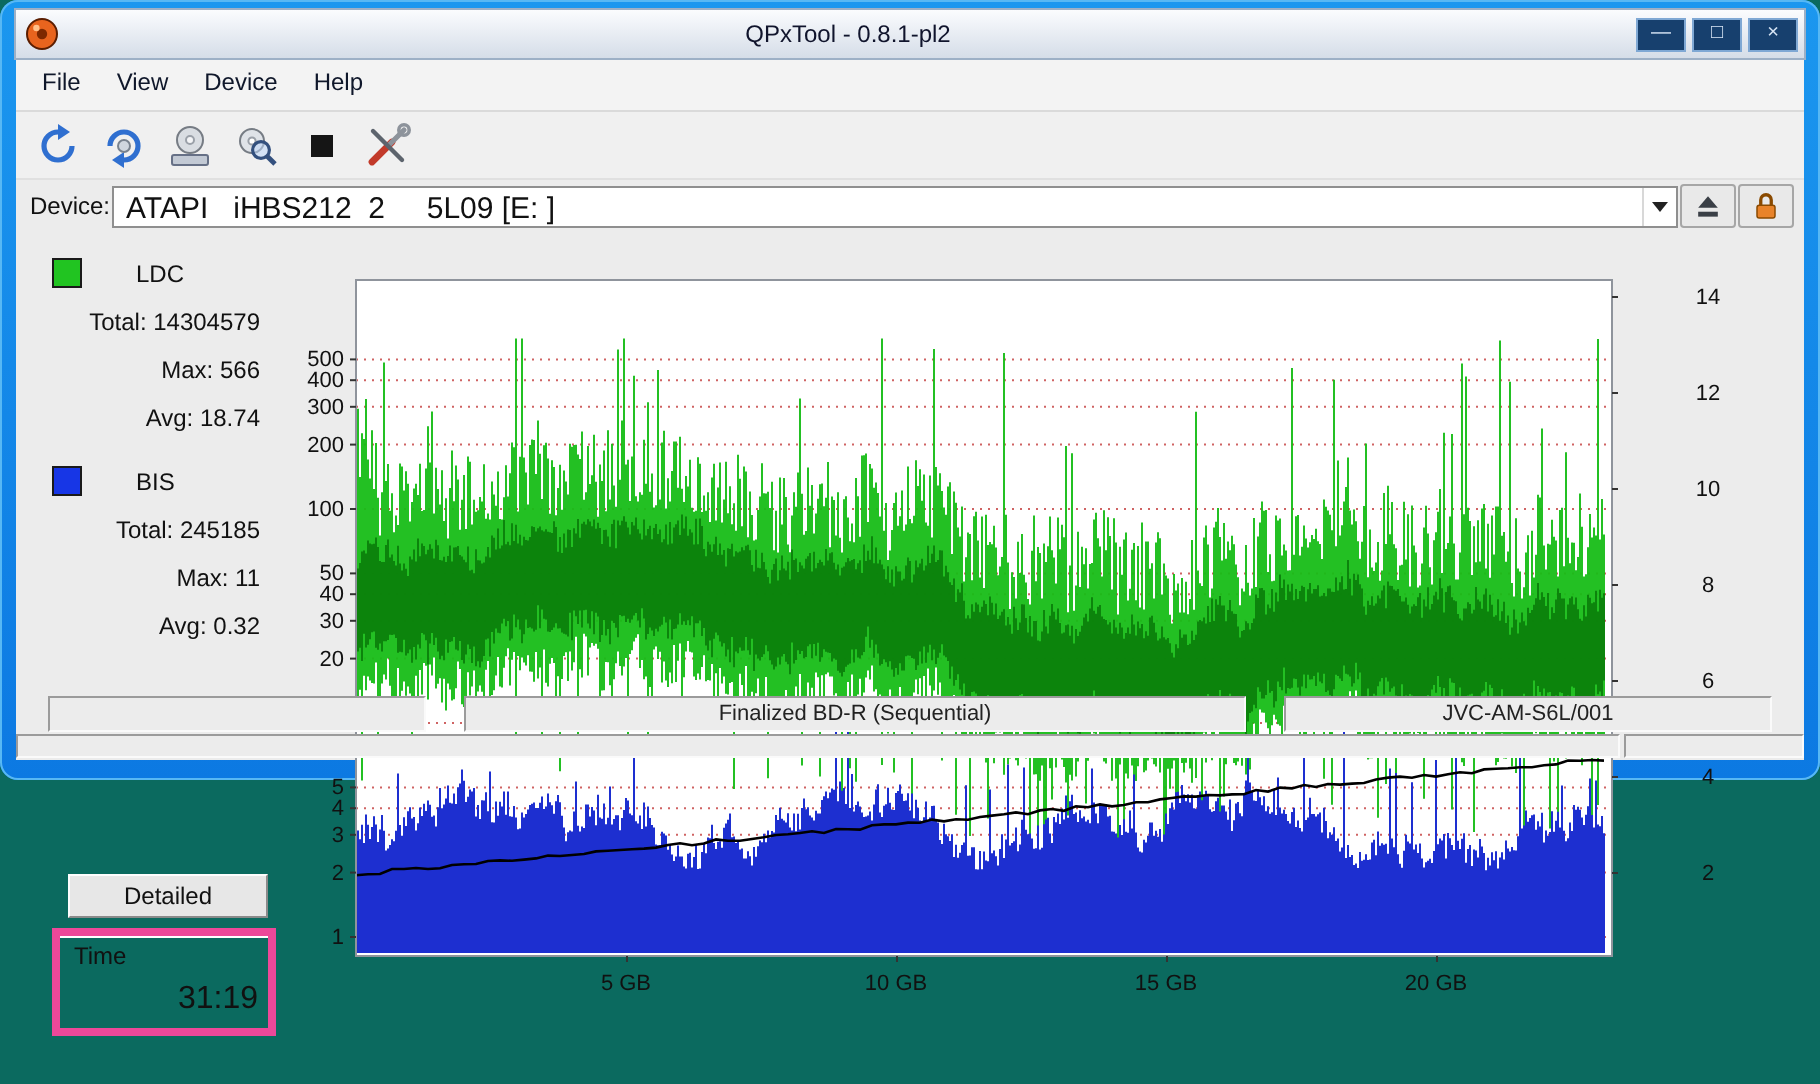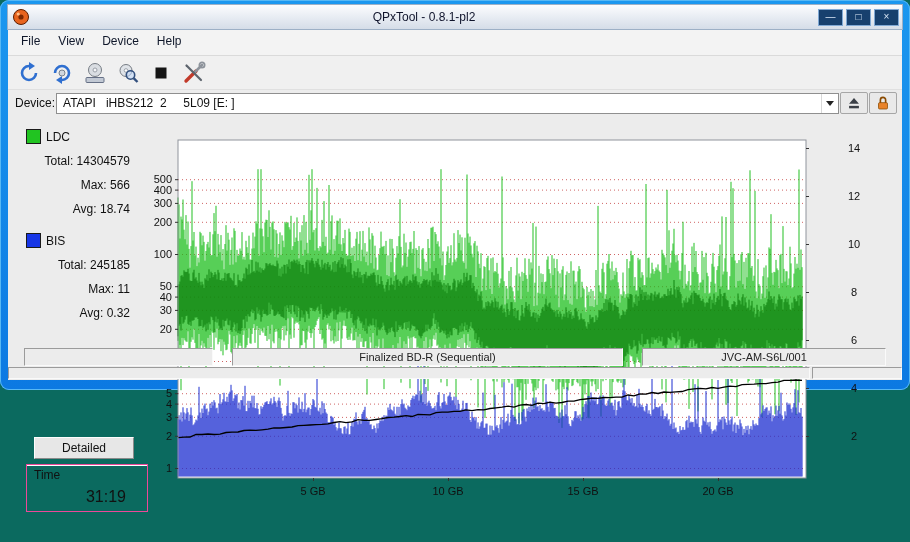--- a/index.html
+++ b/index.html
@@ -14,34 +14,34 @@
   .win-btns{display:flex;gap:3px;margin-right:3px}
   .win-btn{width:25px;height:17px;background:#17406e;border:1px solid #7fa8d4;color:#d9e6f6;font-size:10px;line-height:1;display:flex;align-items:center;justify-content:center;cursor:default}
   
   .inner{position:absolute;top:30px;left:8px;right:8px;bottom:10px;background:#ececec;display:flex;flex-direction:column}
   .menubar{height:26px;background:#f3f3f3;border-bottom:1px solid #dadada;display:flex;align-items:flex-start;padding-left:4px;font-size:12px;color:#0f172a}
   .menu-item{padding:4px 9px}
   .toolbar{height:34px;display:flex;align-items:center;gap:5px;padding-left:7px;border-bottom:1px solid #e0e0e0;background:#f0f0f0}
   .tool-btn{width:28px;height:28px;display:flex;align-items:center;justify-content:center;background:transparent;border:none}
   .device-row{height:26px;display:flex;align-items:center;padding:2px 5px 2px 7px;gap:1px}
   .device-label{font-size:12px;color:#111;flex:0 0 auto}
-  .combo{flex:1;height:21px;background:#fff;border:1px solid #8f8f8f;display:flex;align-items:center;font-size:12px;padding-left:6px}
+  .combo{flex:1;height:21px;background:#fff;border:1px solid #8f8f8f;display:flex;align-items:flex-end;font-size:15px;padding-left:6px}
   .combo-text{white-space:pre;color:#111}
   .combo-arrow-zone{margin-left:auto;width:17px;height:100%;display:flex;align-items:center;justify-content:center;border-left:1px solid #d8d8d8}
   .combo-arrow{width:0;height:0;border-left:4px solid transparent;border-right:4px solid transparent;border-top:5px solid #222}
   .small-btn{width:28px;height:22px;background:#e9e9e9;border:1px solid #a6a6a6;border-radius:2px;display:flex;align-items:center;justify-content:center}
   
   .main{flex:1;display:flex;min-height:0}
   .sidebar{width:142px;padding-top:12px;font-size:12px;color:#111;flex:0 0 auto}
-  .legend-row{display:flex;align-items:center;gap:5px;margin:0 0 4px 18px;height:17px}
+  .legend-row{display:flex;align-items:center;gap:27px;margin:0 0 4px 18px;height:17px}
   .legend-row.second{margin-top:11px}
   .swatch{width:15px;height:15px;border:1px solid #1a1a1a;flex:0 0 auto}
   .stat{text-align:right;padding-right:20px;line-height:24px}
   .detailed-btn{display:block;margin:112px auto 0 26px;width:100px;height:22px;background:#e7e7e7;border:1px solid #8a8a8a;border-top-color:#fdfdfd;border-left-color:#fdfdfd;font-size:12px;color:#111;font-family:Liberation Sans, sans-serif}
-  .time-box{margin:5px 2px 0 18px;border:1px solid #ec4899;box-shadow:inset 0 1px 0 #fff;padding:3px 21px 5px 7px}
+  .time-box{margin:5px 12px 0 18px;border:4px solid #ec4899;box-shadow:inset 0 1px 0 #fff;padding:3px 5px 5px 7px}
   .time-label{font-size:12px}
   .time-val{text-align:right;font-size:16px;margin-top:6px}
   .chart-area{flex:1;min-width:0}
   .tick{font-size:11px;fill:#111;font-family:"Liberation Sans",sans-serif}
   
   .statusrow1{height:20px;display:flex;gap:19px;padding:1px 16px}
   .statusrow2{height:13px;display:flex;gap:2px;padding:0 0 1px 0}
   .scell{background:#ececec;border:1px solid;border-color:#9b9b9b #fafafa #fafafa #9b9b9b;font-size:11px;color:#222;display:flex;align-items:center;justify-content:center}
   .sc-left{width:189px}
   .sc-center{flex:1}

